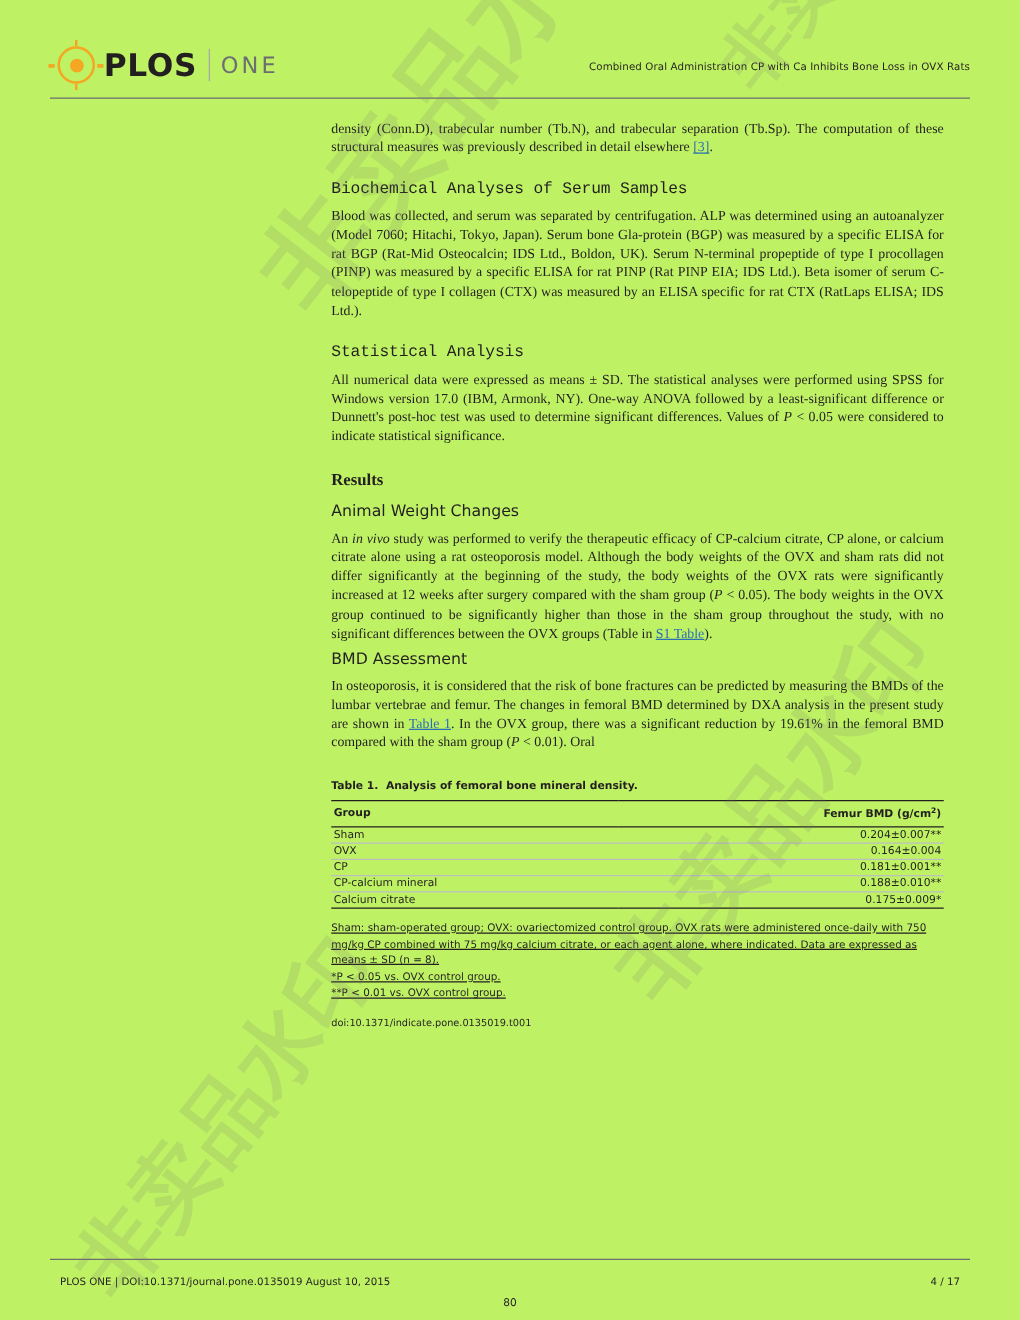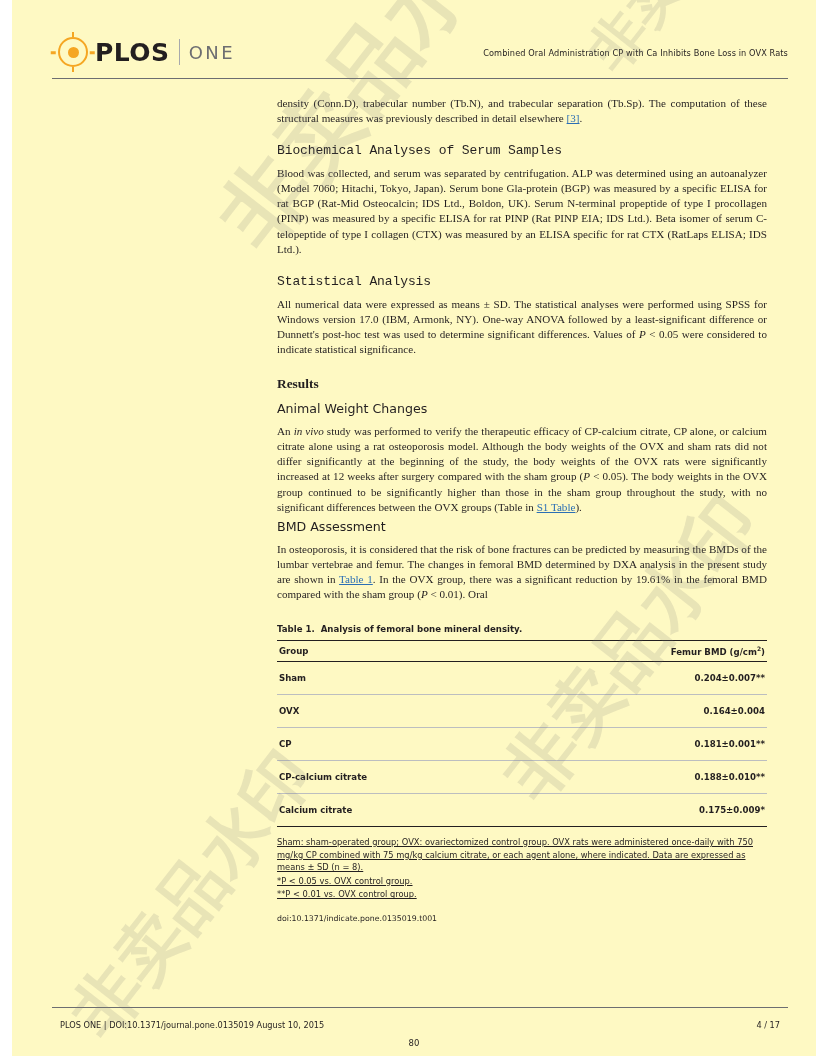--- a/index.html
+++ b/index.html
@@ -11,22 +11,21 @@
     width: 816px;
     height: 1056px;
     font-family: "Liberation Serif", serif;
     color: #231f20;
     position: relative;
     overflow: hidden;
   }
   .page {
     position: absolute;
     inset: 0;
-    background: #fef9c3;
-    margin-left: 12px;
+    background: #bef264;
   }
   
   .watermark {
     position: absolute;
     left: 0; top: 0; right: 0; bottom: 0;
     pointer-events: none;
     z-index: 5;
   }
   .wm {
     position: absolute;
@@ -180,23 +179,23 @@
   table.data th {
     text-align: left;
     font-weight: 700;
     padding: 4px 2px 4px 2px;
     border-top: 1.1px solid #231f20;
     border-bottom: 0.9px solid #231f20;
     color: #231f20;
   }
   table.data th.right { text-align: right; }
   table.data td {
-    padding: 11px 2px;
+    padding: 1px 2px;
     border-bottom: 0.7px solid #bcbec0;
-    font-weight: 700;
+    font-weight: 400;
     color: #231f20;
   }
   table.data td.right { text-align: right; }
   table.data tr.last td { border-bottom: 1.1px solid #231f20; }
   .table-notes {
     font-family: "DejaVu Sans", sans-serif;
     font-size: 8.3px;
     line-height: 12.6px;
     margin-top: 9px;
     color: #231f20;
@@ -302,21 +301,21 @@
           </tr>
           <tr>
             <td>OVX</td>
             <td class="right">0.164±0.004</td>
           </tr>
           <tr>
             <td>CP</td>
             <td class="right">0.181±0.001**</td>
           </tr>
           <tr>
-            <td>CP-calcium citrate</td>
+            <td>CP-calcium mineral</td>
             <td class="right">0.188±0.010**</td>
           </tr>
           <tr class="last">
             <td>Calcium citrate</td>
             <td class="right">0.175±0.009*</td>
           </tr>
         </tbody>
       </table>
 
       <div class="table-notes">

